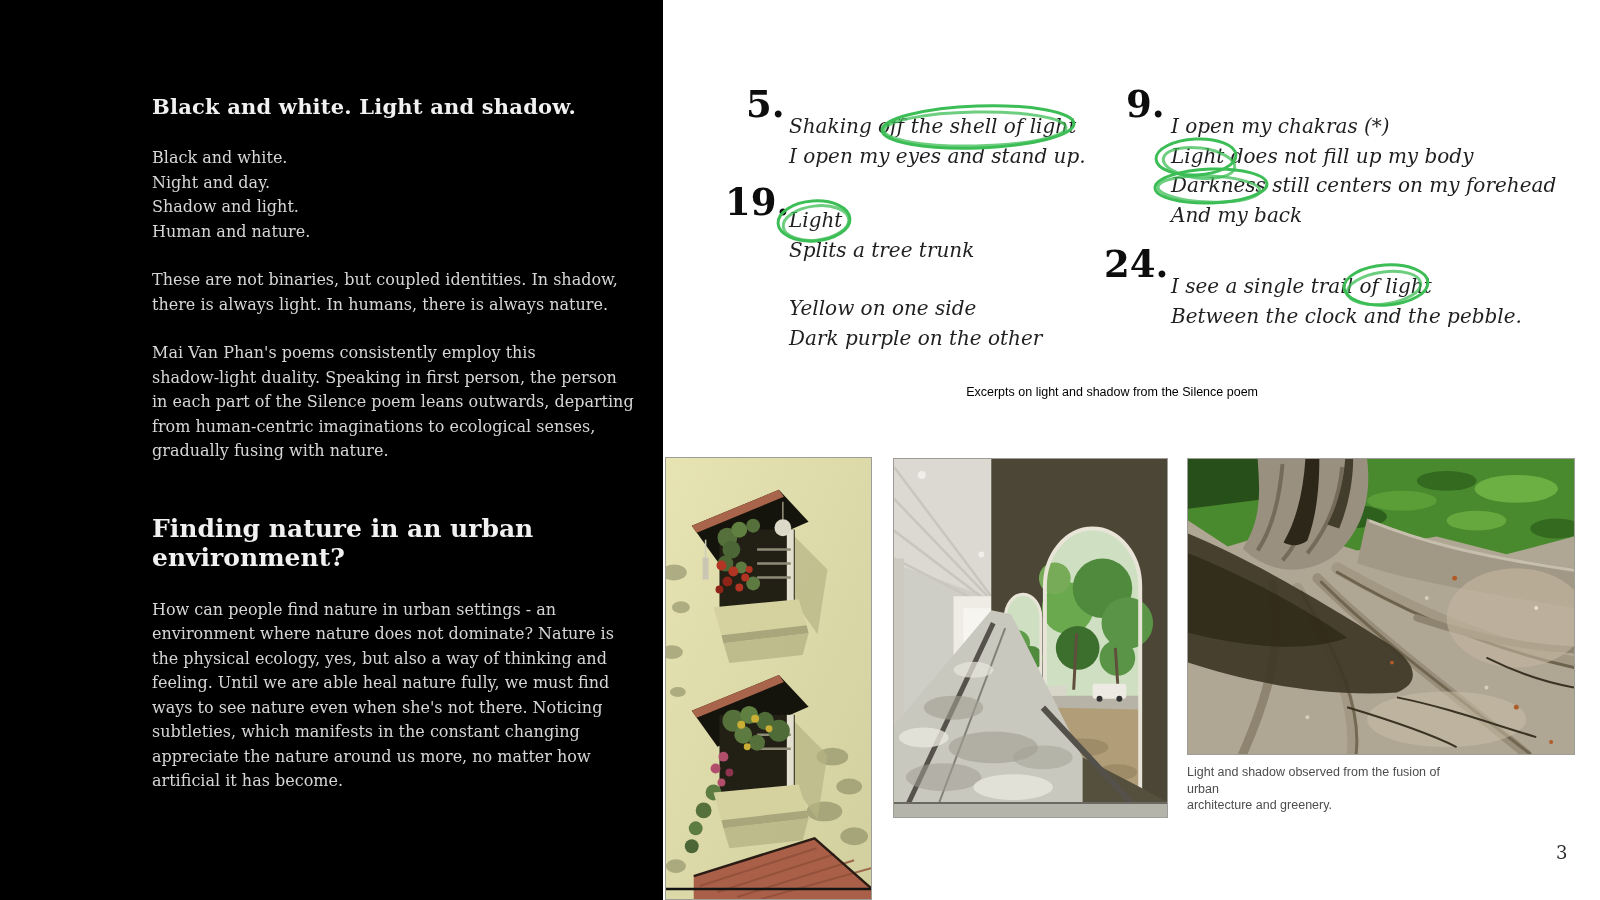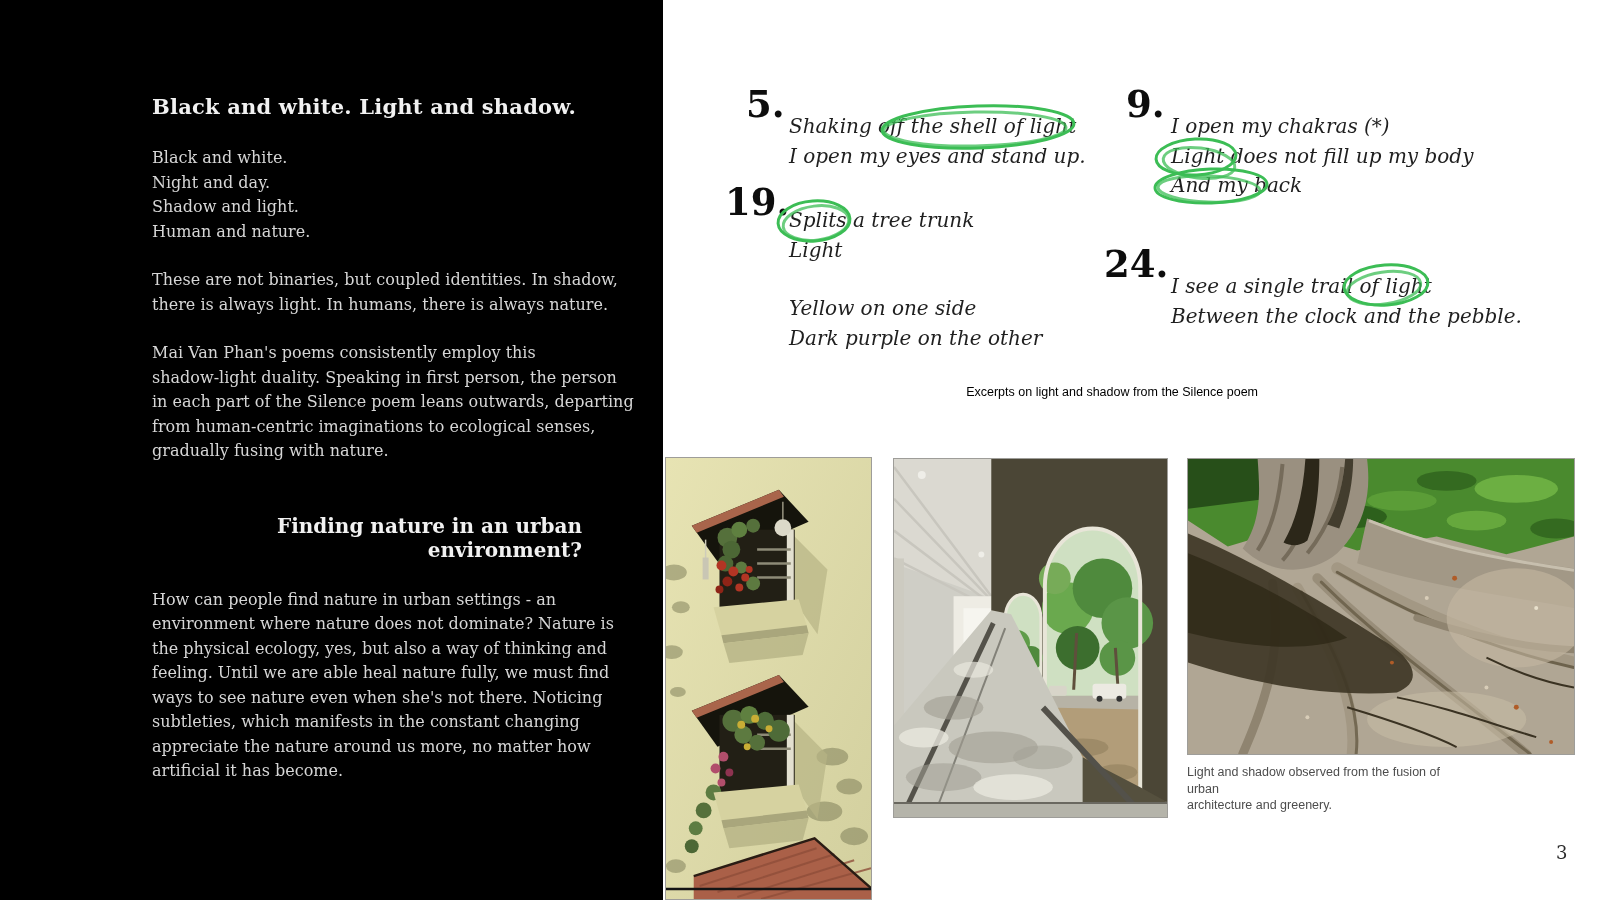--- a/index.html
+++ b/index.html
@@ -4,21 +4,21 @@
 <style>
   html,body{margin:0;padding:0;}
   body{
     width:1600px;height:900px;position:relative;overflow:hidden;
     background:#ffffff;font-family:"DejaVu Serif", serif;
     --annot:#3cbd55;
   }
   .black-panel{position:absolute;left:0;top:0;width:663px;height:900px;background:#000;}
   .left-content{position:absolute;left:152px;top:94px;width:430px;color:#d6d6d6;}
   .left-h1{font-size:21px;font-weight:bold;color:#f1f1f1;margin:0 0 27px 0;letter-spacing:.2px;}
-  .left-h2{font-size:20px;font-weight:bold;color:#f1f1f1;margin:50px 0 26px 0;text-align:right;}
+  .left-h2{font-size:25px;font-weight:bold;color:#f1f1f1;margin:50px 0 26px 0;}
   .left-line{font-size:16px;line-height:24.5px;white-space:nowrap;}
   .left-para{margin-top:24px;}
 
   .poem-num{position:absolute;font-weight:bold;font-size:37px;color:#0d0d0d;line-height:1;}
   .poem-lines{position:absolute;font-style:italic;font-size:20px;line-height:29.5px;color:#1f1f1f;}
   .poem-lines div{white-space:nowrap;}
   .stanza-gap{margin-top:29px;}
 
   .caption{font-family:"Liberation Sans", sans-serif;font-size:12.5px;color:#4d4d4d;line-height:16.5px;}
   .poems-caption{position:absolute;left:858px;top:384px;width:400px;text-align:right;color:#000000;}
@@ -75,30 +75,31 @@
   </div>
 
   <div class="poem-num" style="left:746px;top:86px;">5.</div>
   <div class="poem-lines" style="left:789px;top:112px;">
     <div>Shaking off the shell of light</div>
     <div>I open my eyes and stand up.</div>
   </div>
 
   <div class="poem-num" style="left:725px;top:184px;">19.</div>
   <div class="poem-lines" style="left:789px;top:206px;">
+    <div>Light</div>
     <div>Splits a tree trunk</div>
-    <div>Light</div>
     <div class="stanza-gap">Yellow on one side</div>
     <div>Dark purple on the other</div>
   </div>
 
   <div class="poem-num" style="left:1126px;top:86px;">9.</div>
   <div class="poem-lines" style="left:1171px;top:112px;">
     <div>I open my chakras (*)</div>
     <div>Light does not fill up my body</div>
+    <div>Darkness still centers on my forehead</div>
     <div>And my back</div>
   </div>
 
   <div class="poem-num" style="left:1104px;top:246px;">24.</div>
   <div class="poem-lines" style="left:1171px;top:272px;">
     <div>I see a single trail of light</div>
     <div>Between the clock and the pebble.</div>
   </div>
 
   <svg class="annot-overlay" viewBox="0 0 1600 900">

